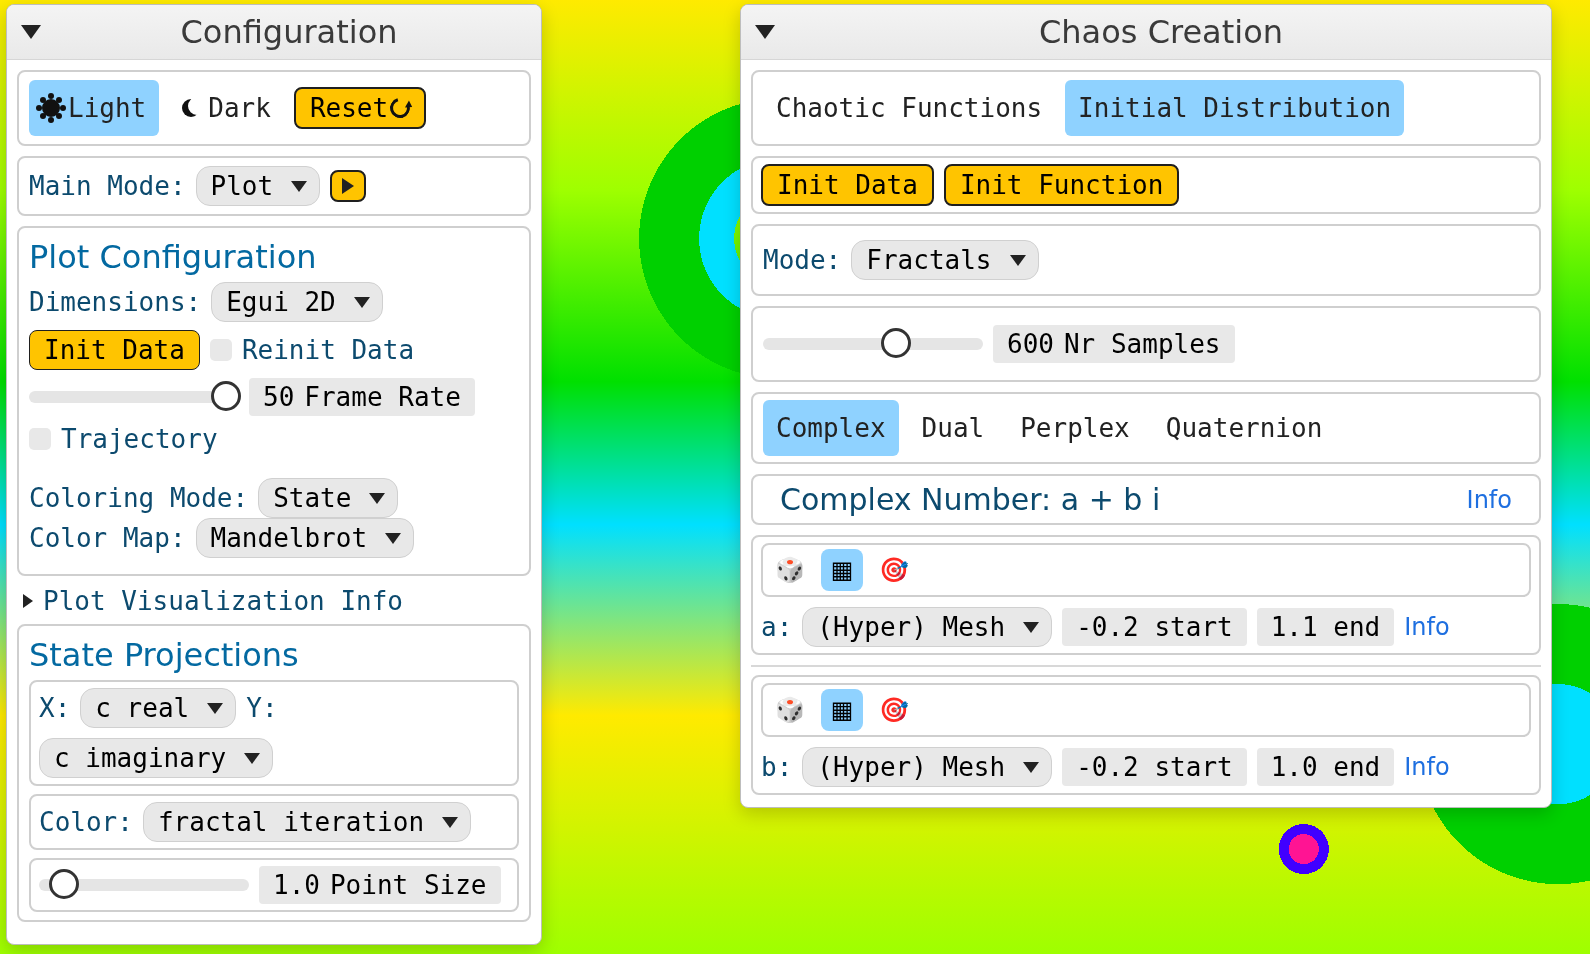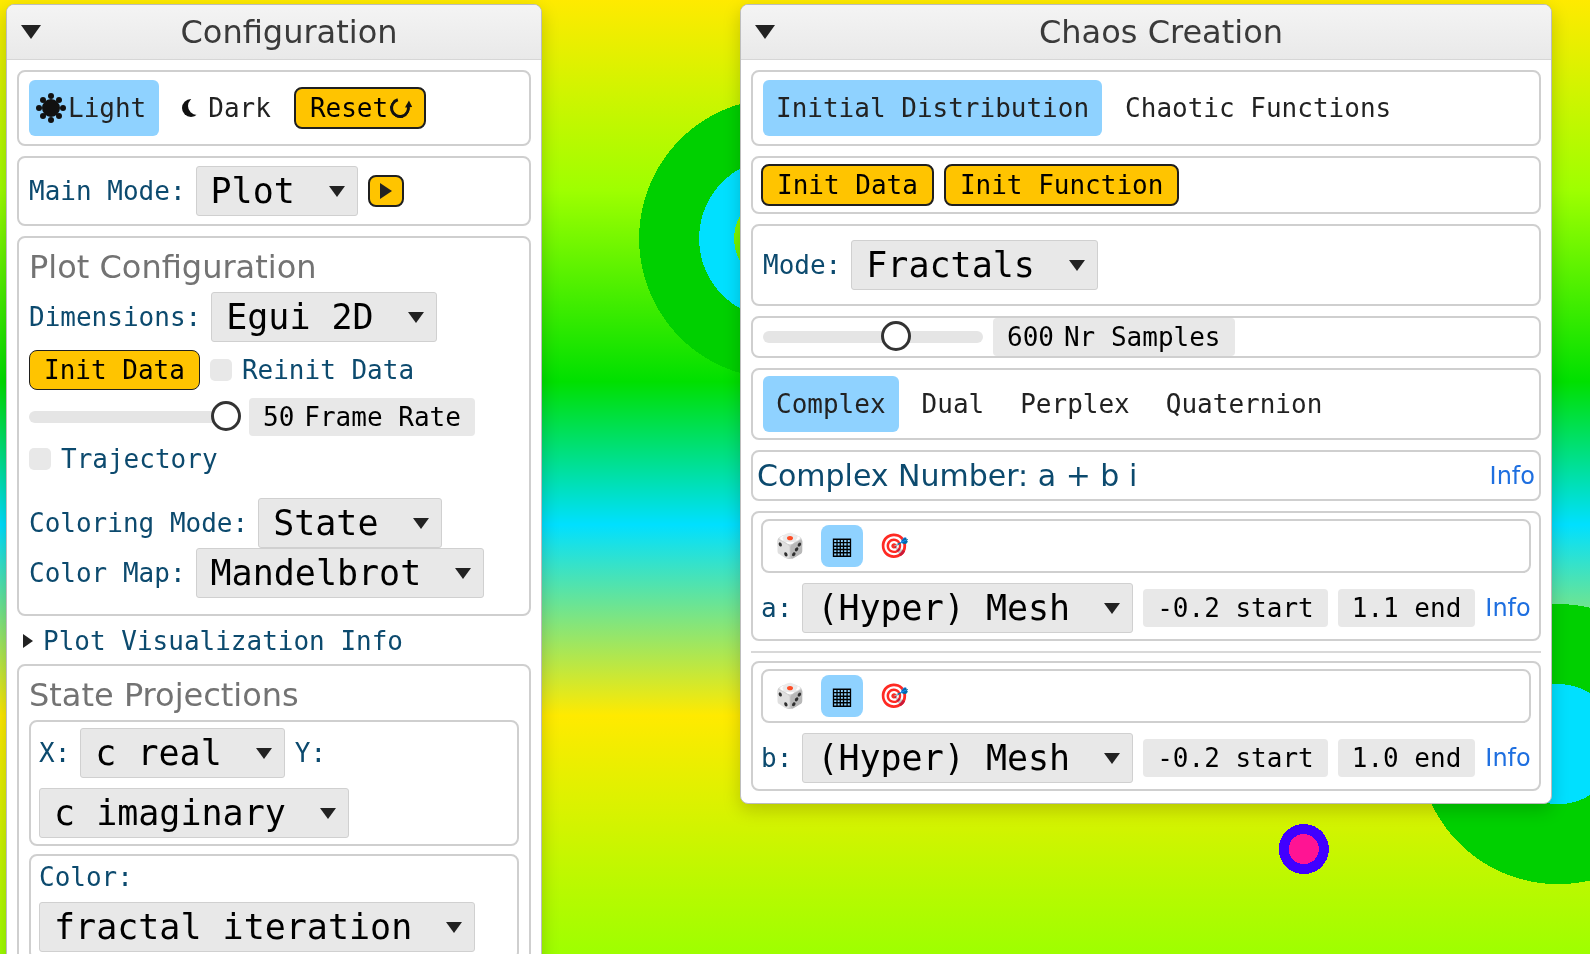--- a/index.html
+++ b/index.html
@@ -112,25 +112,25 @@
     font-family:"DejaVu Sans Mono","Consolas",monospace;
     font-size:26px;
     padding:4px 14px;
     display:inline-flex;align-items:center;gap:2px;
     cursor:pointer;
   }
   .btn-gold.small{padding:6px 10px;}
   .sel {
     background:#e8e8e8;
     border:1px solid #d0d0d0;
-    border-radius:3px;
+    border-radius:14px;
     font-family:"DejaVu Sans Mono","Consolas",monospace;
-    font-size:35px;
+    font-size:26px;
     padding:4px 12px 4px 14px;
-    display:inline-flex;align-items:center;gap:26px;
+    display:inline-flex;align-items:center;gap:10px;
     cursor:pointer;
   }
   .valbox {
     background:#e8e8e8;
     border-radius:4px;
     font-family:"DejaVu Sans Mono","Consolas",monospace;
     font-size:26px;
     padding:4px 14px;
     display:inline-flex;align-items:center;gap:10px;
     cursor:ew-resize;
@@ -138,21 +138,21 @@
   .checkbox {
     width:22px;height:22px;border-radius:5px;background:#e8e8e8;
     display:inline-block;cursor:pointer;
   }
   .slider {
     position:relative;height:22px;width:210px;
     display:inline-flex;align-items:center;
   }
   .slider .track{position:absolute;left:0;right:0;height:12px;background:#e5e5e5;border-radius:6px;}
   .slider .thumb{position:absolute;top:-5px;width:30px;height:30px;border:3px solid #333;border-radius:50%;background:#fff;}
-  .h1 { font-size:32px;color:#737373;margin:2px 0 6px 0; }
+  .h1 { font-size:32px;color:#0369a1;margin:2px 0 6px 0; }
 
   .link { color:#1e6fe0; font-size:24px; cursor:pointer; }
 
   .iconbtn{
     width:42px;height:42px;border-radius:8px;
     display:inline-flex;align-items:center;justify-content:center;
     cursor:pointer;font-size:24px;
   }
   .iconbtn.selected{background:#8fd2ff;}
 
@@ -309,43 +309,43 @@
 
 <div id="win-chaos" class="win">
   <div class="win-title">
     <span class="collapse-tri"></span>
     <span class="title-text">Chaos Creation</span>
   </div>
   <div class="body">
 
     <div class="frame">
       <div class="row">
+        <span class="chip mono">Chaotic Functions</span>
         <span class="chip selected mono">Initial Distribution</span>
-        <span class="chip mono">Chaotic Functions</span>
       </div>
     </div>
 
     <div class="frame" style="padding:6px 8px">
       <div class="row">
         <span class="btn-gold">Init Data</span>
         <span class="btn-gold">Init Function</span>
       </div>
     </div>
 
     <div class="frame" style="padding:14px 10px">
       <div class="row">
         <span class="lab mono">Mode:</span>
         <span class="sel">
           <span>Fractals</span>
           <span class="down-caret"></span>
         </span>
       </div>
     </div>
 
-    <div class="frame" style="padding:0 10px">
+    <div class="frame" style="padding:17px 10px">
       <div class="row">
         <span class="slider" style="width:220px">
           <span class="track"></span>
             <span class="thumb" style="left:118px"></span>
         </span>
         <span class="valbox">
           <span>600</span>
           <span>Nr Samples</span>
         </span>
       </div>
@@ -353,21 +353,21 @@
 
     <div class="frame" style="padding:6px 10px">
       <div class="row">
         <span class="chip selected mono">Complex</span>
         <span class="chip mono">Dual</span>
         <span class="chip mono">Perplex</span>
         <span class="chip mono">Quaternion</span>
       </div>
     </div>
 
-    <div class="frame" style="padding:6px 4px">
+    <div class="frame" style="padding:6px 27px">
       <div class="row">
         <span class="lab" style="font-size:30px">Complex Number: a + b i</span>
         <span style="flex:1"></span>
         <span class="link">Info</span>
       </div>
     </div>
 
     <div class="frame" style="padding:6px 8px">
       <div class="frame" style="padding:4px 6px;margin:0 0 10px 0">
         <div class="row">

